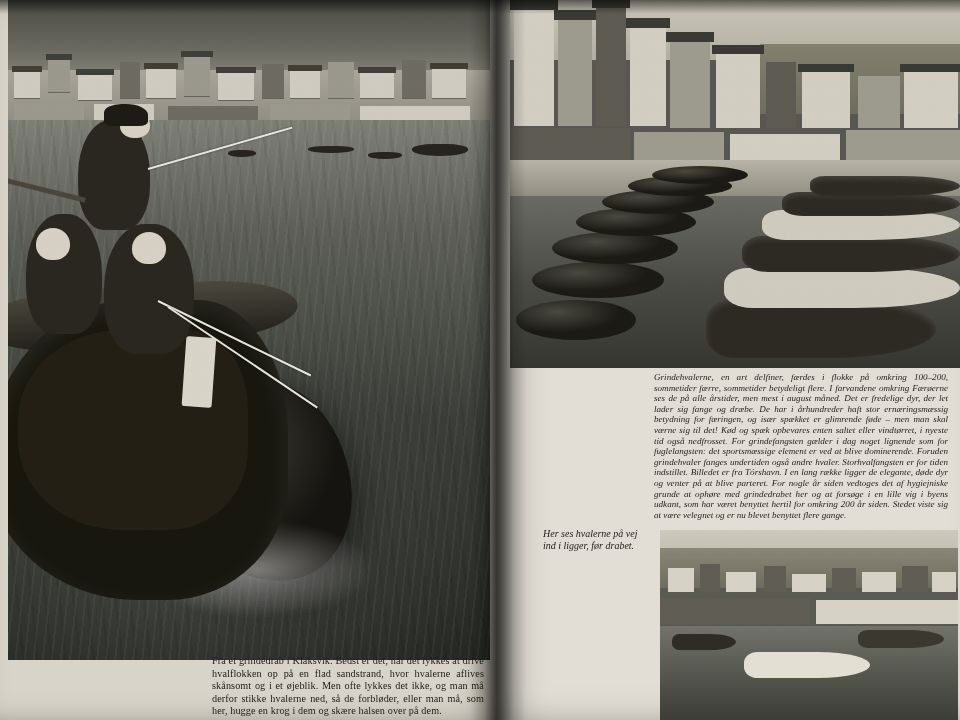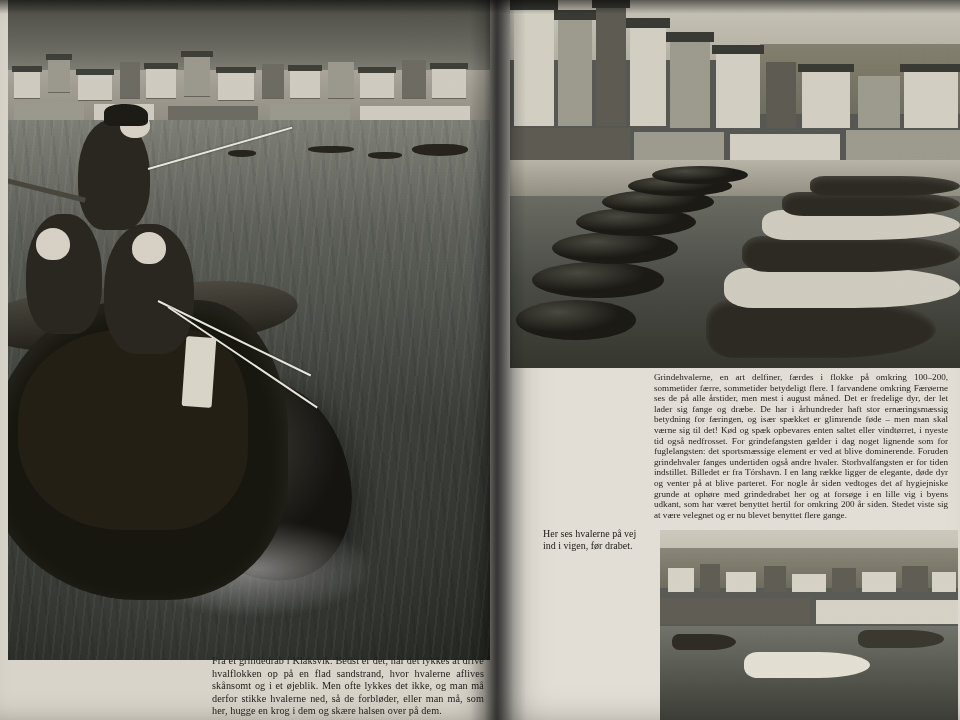--- a/index.html
+++ b/index.html
@@ -63,20 +63,21 @@
   }
 
   
   .page-right {
     position: absolute;
     left: 496px; top: 0;
     width: 464px; height: 720px;
     background: #e2ded5;
     box-shadow: inset 22px 0 40px -14px rgba(0,0,0,.55);
     overflow: hidden;
+    font-style: italic;
   }
   .page-right .photo-top {
     position: absolute;
     left: 14px; top: 0;
     width: 450px; height: 368px;
     overflow: hidden;
     background: #575853;
   }
   .page-right .body-text {
     position: absolute;
@@ -431,21 +432,21 @@
       <div class="rt-boat" style="left:300px;top:176px;width:150px;height:20px;"></div>
 
       <div class="grain"></div>
     </div>
 
     <div class="body-text">
       <span>Grindehvalerne, en art delfiner, færdes i flokke på omkring 100–200, sommetider færre, sommetider betydeligt flere. I farvandene omkring Færøerne ses de på alle årstider, men mest i august måned. Det er fredelige dyr, der let lader sig fange og dræbe. De har i århundreder haft stor ernæringsmæssig betydning for færingen, og især spækket er glimrende føde – men man skal værne sig til det! Kød og spæk opbevares enten saltet eller vindtørret, i nyeste tid også nedfrosset. For grindefangsten gælder i dag noget lignende som for fuglelangsten: det sportsmæssige element er ved at blive dominerende. Foruden grindehvaler fanges undertiden også andre hvaler. Storhvalfangsten er for tiden indstillet. Billedet er fra Tórshavn. I en lang række ligger de elegante, døde dyr og venter på at blive parteret. For nogle år siden vedtoges det af hygiejniske grunde at ophøre med grindedrabet her og at forsøge i en lille vig i byens udkant, som har været benyttet hertil for omkring 200 år siden. Stedet viste sig at være velegnet og er nu blevet benyttet flere gange.</span>
     </div>
 
     <div class="side-caption">
-      <span>Her ses hvalerne på vej ind i vigen, før drabet.</span>
+      <span>Her ses hvalerne på vej ind i ligger, før drabet.</span>
     </div>
 
     <div class="photo-bottom">
       <div class="rb-sky"></div>
       <div class="rb-hill"></div>
       <div class="rb-town">
         <div class="rb-h" style="left:8px;top:14px;width:26px;height:24px;"></div>
         <div class="rb-h dk" style="left:40px;top:10px;width:20px;height:28px;"></div>
         <div class="rb-h" style="left:66px;top:18px;width:30px;height:20px;"></div>
         <div class="rb-h dk" style="left:104px;top:12px;width:22px;height:26px;"></div>

